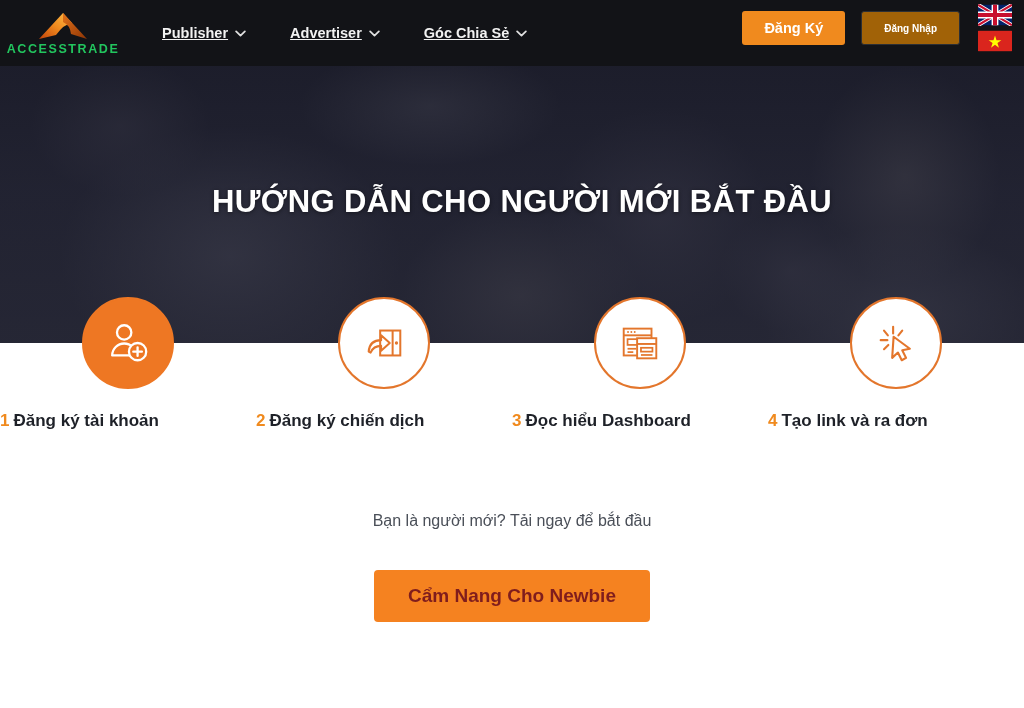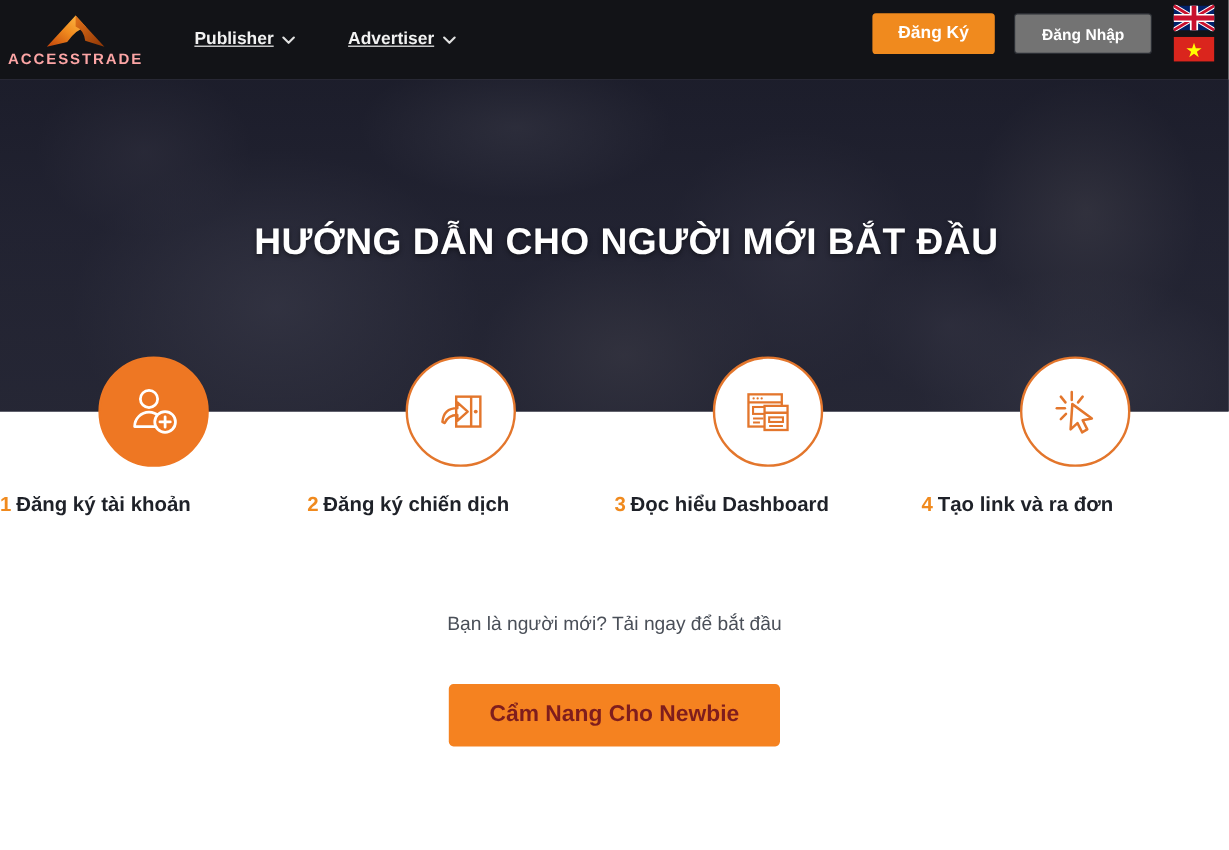--- a/index.html
+++ b/index.html
@@ -19,21 +19,21 @@
     display:flex; align-items:center;
     z-index:40;
   }
   .logo-block {
     width:110px; margin-left:8px;
     display:flex; flex-direction:column; align-items:center; justify-content:center;
     height:66px;
   }
   .logo-mark { width:74px; height:30px; display:block; }
   .logo-text {
-    color:#fca5a5; font-size:12.5px; font-weight:700;
+    color:#22c55e; font-size:12.5px; font-weight:700;
     letter-spacing:1.6px; margin-top:2px; line-height:1;
     font-family:"Liberation Sans", sans-serif;
   }
 
   .nav { display:flex; align-items:center; margin-left:22px; height:66px; }
   .nav-item {
     display:flex; align-items:center; gap:7px;
     color:#f2f2f2; font-size:14.5px; font-weight:700;
     padding:0 22px; height:66px; cursor:pointer;
     white-space:nowrap;
@@ -47,22 +47,22 @@
   }
   .btn-register {
     background:#F08A1E; color:#ffffff;
     font-size:14.5px; font-weight:700;
     padding:0 22px; height:34px; line-height:34px;
     border:none; border-radius:3px; cursor:pointer;
     font-family:"Liberation Sans", sans-serif;
     margin-right:16px;
   }
   .btn-login {
-    background:#737373; color:#ffffff;
-    font-size:13px; font-weight:700;
+    background:#a16207; color:#ffffff;
+    font-size:10px; font-weight:700;
     padding:0 22px; height:34px; line-height:34px;
     border:1px solid #2b2e34; border-radius:3px; cursor:pointer;
     font-family:"Liberation Sans", sans-serif;
     margin-right:18px;
   }
   .flags { display:flex; flex-direction:column; gap:4px; margin-right:12px; }
   .flag { width:34px; height:22px; display:block; cursor:pointer; border-radius:1px; }
 
   
   .hero {
@@ -154,20 +154,26 @@
 
     <nav class="nav">
       <div class="nav-item">
         <span>Publisher</span>
         <svg class="chev" viewBox="0 0 12 8">
           <path d="M1 1.5 L6 6.5 L11 1.5" fill="none" stroke="#f2f2f2" stroke-width="2" stroke-linecap="round" stroke-linejoin="round"></path>
         </svg>
       </div>
       <div class="nav-item">
         <span>Advertiser</span>
+        <svg class="chev" viewBox="0 0 12 8">
+          <path d="M1 1.5 L6 6.5 L11 1.5" fill="none" stroke="#f2f2f2" stroke-width="2" stroke-linecap="round" stroke-linejoin="round"></path>
+        </svg>
+      </div>
+      <div class="nav-item">
+        <span>Góc Chia Sẻ</span>
         <svg class="chev" viewBox="0 0 12 8">
           <path d="M1 1.5 L6 6.5 L11 1.5" fill="none" stroke="#f2f2f2" stroke-width="2" stroke-linecap="round" stroke-linejoin="round"></path>
         </svg>
       </div>
     </nav>
 
     <div class="header-actions">
       <button class="btn-register">Đăng Ký</button>
       <button class="btn-login">Đăng Nhập</button>
 

